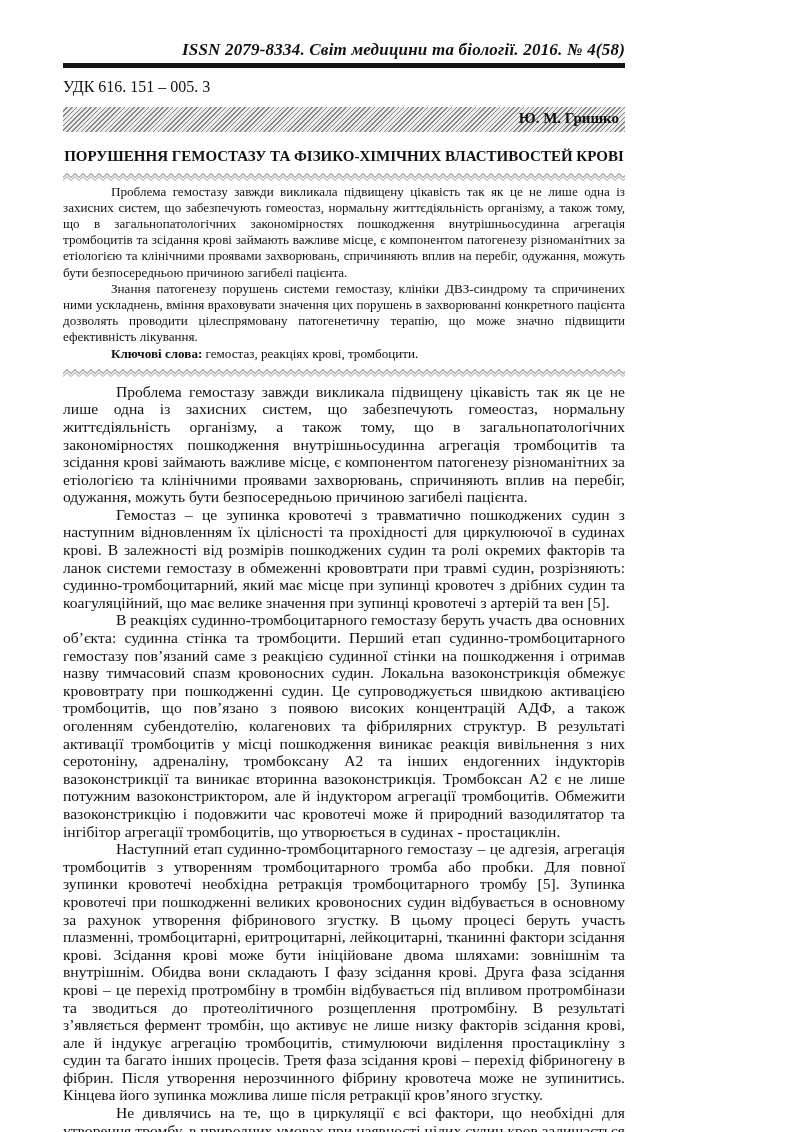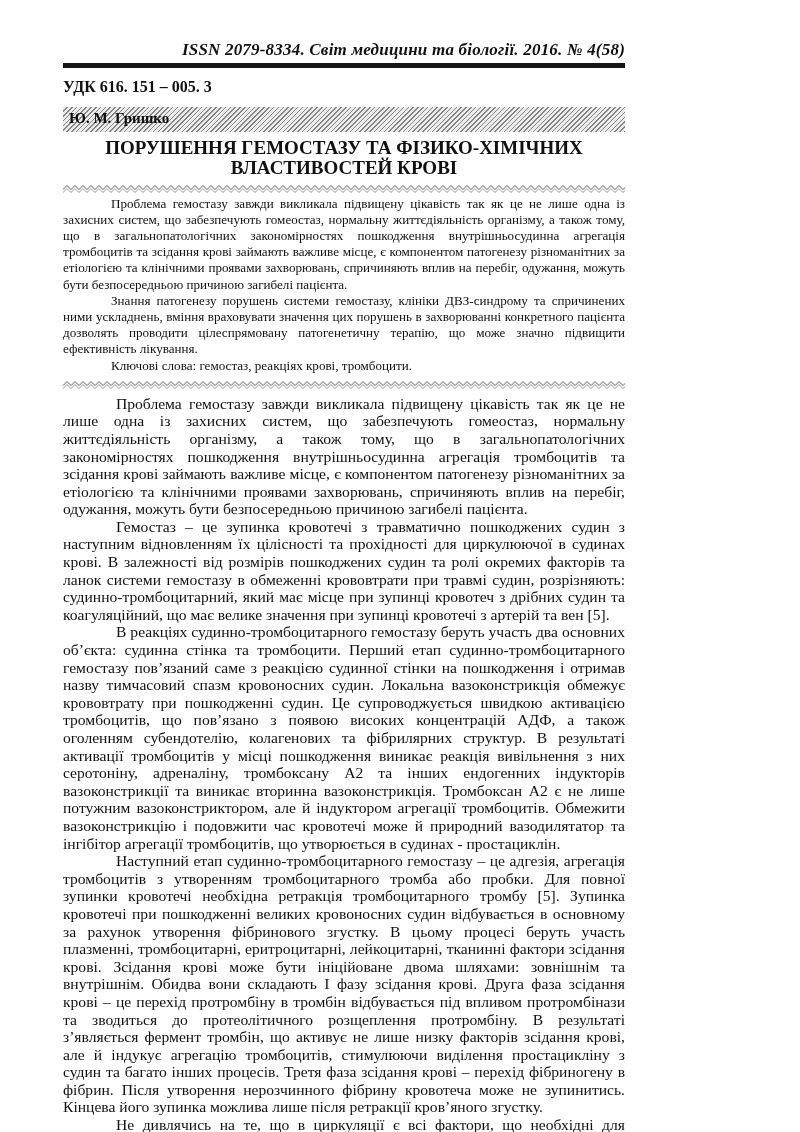--- a/index.html
+++ b/index.html
@@ -25,64 +25,64 @@
     letter-spacing: 0.2px;
   }
   .double-rule {
     margin-top: 3px;
     height: 2px;
     border-top: 3px solid #161616;
     border-bottom: 2px solid #161616;
   }
   .udc-line {
     margin-top: 9px;
-    font-weight: bold;
+    font-weight: normal;
     font-size: 16px;
     line-height: 19px;
     text-align: left;
   }
 
   
   .author-band {
     margin-top: 11px;
-    padding: 3px 22px 4px 6px;
-    text-align: left;
+    padding: 3px 6px 4px 6px;
+    text-align: right;
     background: repeating-linear-gradient(
       -45deg,
       #858585 0px, #858585 1.1px,
       #ececec 1.1px, #ececec 3.4px
     );
   }
   .author-band .line {
     font-weight: bold;
     font-size: 15px;
     line-height: 17.5px;
     color: #0d0d0d;
   }
 
   
   .article-title {
-    margin-top: 6px;
+    margin-top: 14px;
     text-align: center;
     font-weight: bold;
-    font-size: 19px;
+    font-size: 15px;
     line-height: 20px;
   }
 
   
   .zigzag { display: block; width: 100%; height: 9px; margin: 6px 0 3px 0; }
 
   
   .abstract p {
     font-size: 13.1px;
     line-height: 16.2px;
     text-align: justify;
     text-indent: 48px;
   }
-  .abstract .kw-label { font-weight: normal; }
+  .abstract .kw-label { font-weight: bold; }
 
   
   .body-text { margin-top: 6px; }
   .body-text p {
     font-size: 15.6px;
     line-height: 17.6px;
     text-align: justify;
     text-indent: 53px;
   }
 

